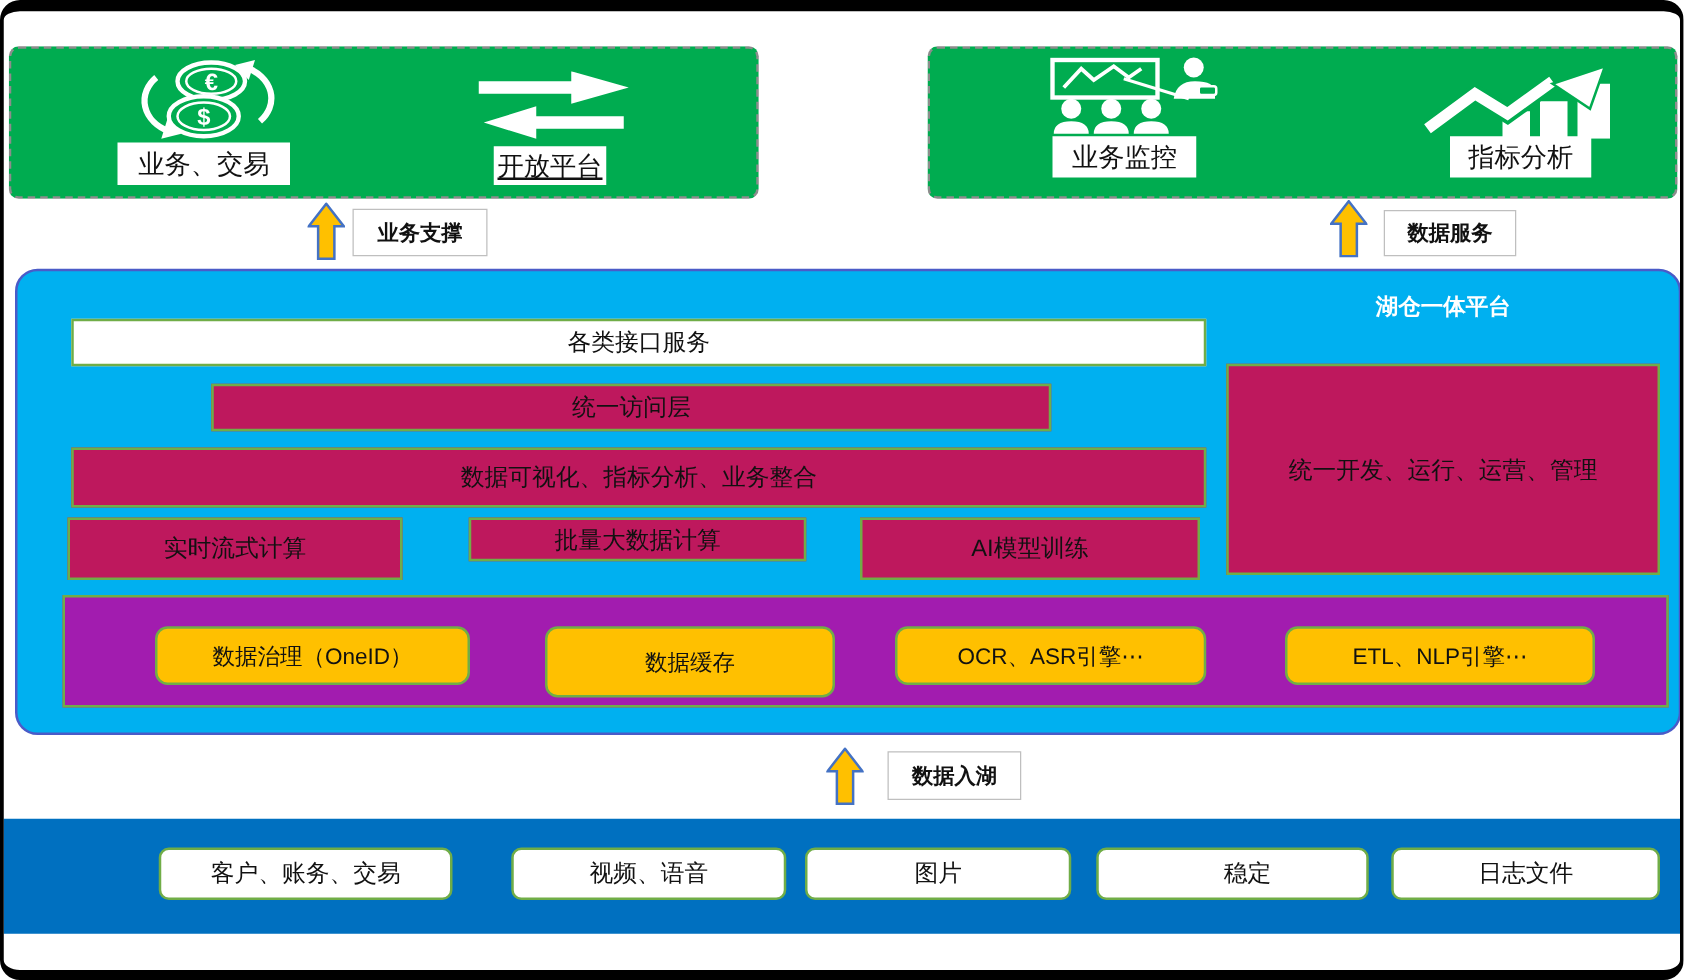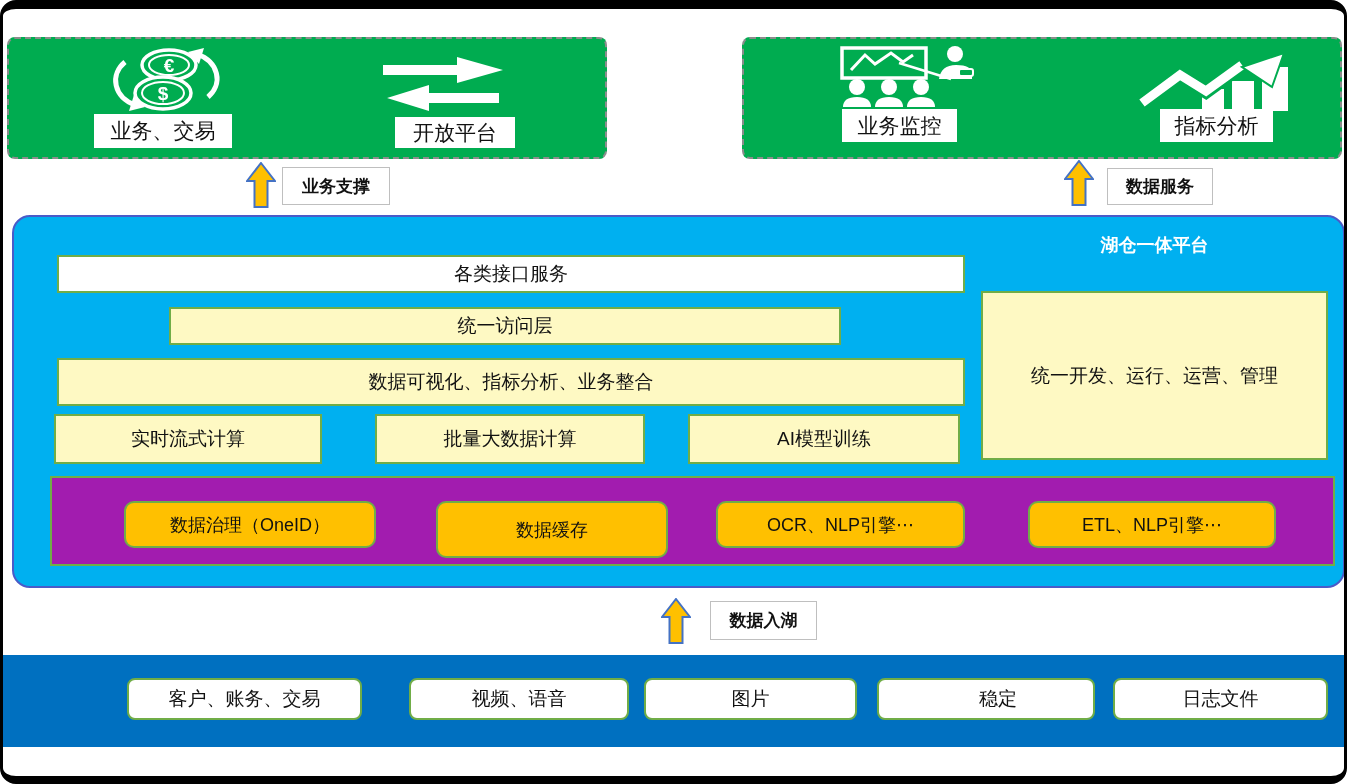--- a/index.html
+++ b/index.html
@@ -10,21 +10,21 @@
          border-radius:16px;pointer-events:none;z-index:60;}
   .gbox{background:#00AC50;border:2px dashed #8C8C8C;border-radius:8px;}
   .glabel{background:#fff;color:#111;display:flex;align-items:center;justify-content:center;font-size:21px;}
   .alabel{background:#fff;border:1px solid #BFBFBF;display:flex;align-items:center;justify-content:center;
           font-weight:bold;font-size:17px;color:#111;}
   .platform{background:#00B0F0;border:2px solid #4A5BC8;border-radius:18px;}
   .ptitle{color:#fff;font-weight:bold;font-size:18px;text-align:center;}
   .bar{border:2px solid #70AD47;display:flex;align-items:center;justify-content:center;
        font-size:19px;color:#111;box-sizing:border-box;}
   .bar.whitebg{background:#fff;}
-  .bar.yellowbg{background:#fef9c3;}
+  .bar.yellowbg{background:#be185d;}
   .enginebox{background:#a21caf;border:2px solid #70AD47;box-sizing:border-box;}
   .engine{background:#FFC000;border:2px solid #70AD47;border-radius:10px;display:flex;align-items:center;
           justify-content:center;font-size:18px;color:#111;box-sizing:border-box;}
   .sourceband{background:#0070C0;}
   .src{background:#fff;border:2px solid #70AD47;border-radius:8px;display:flex;align-items:center;
        justify-content:center;font-size:19px;color:#111;box-sizing:border-box;}
 </style>
 </head>
 <body>
 
@@ -42,21 +42,21 @@
       <ellipse cx="62" cy="48" rx="28" ry="16" fill="#00AC50" stroke="#fff" stroke-width="3.5"></ellipse>
       <ellipse cx="62" cy="48" rx="21" ry="11" fill="none" stroke="#fff" stroke-width="2"></ellipse>
       <text x="62" y="55" text-anchor="middle" font-size="19" font-weight="bold" fill="#fff">$</text>
     </svg>
     <div class="abs glabel" style="left:85px;top:75px;width:138px;height:34px;">业务、交易</div>
 
     <svg class="abs" style="left:372px;top:18px;" width="124" height="56" viewBox="0 0 124 56">
       <polygon points="2,8 76,8 76,0 122,13 76,26 76,18 2,18" fill="#fff"></polygon>
       <polygon points="118,36 48,36 48,28 6,41 48,54 48,46 118,46" fill="#fff"></polygon>
     </svg>
-    <div class="abs glabel" style="left:386px;top:78px;width:120px;height:31px;">开放平台</div>
+    <div class="abs glabel" style="left:386px;top:78px;width:90px;height:31px;text-decoration:underline;">开放平台</div>
   </div>
 
   <div class="abs gbox" style="left:742px;top:37px;width:596px;height:118px;">
     <svg class="abs" style="left:95px;top:6px;" width="150" height="64" viewBox="0 0 150 64">
       <rect x="3" y="3" width="84" height="30" fill="none" stroke="#fff" stroke-width="3.5"></rect>
       <polyline points="12,25 26,10 36,19 52,8 64,17 74,10" fill="none" stroke="#fff" stroke-width="3"></polyline>
       <line x1="60" y1="18" x2="112" y2="34" stroke="#fff" stroke-width="2.5"></line>
       <circle cx="116" cy="9" r="8" fill="#fff"></circle>
       <path d="M100,34 q2,-14 17,-14 q16,0 16,9 v5 z" fill="#fff"></path>
       <rect x="120" y="24" width="14" height="7" rx="2" fill="#00AC50" stroke="#fff" stroke-width="2"></rect>
@@ -95,29 +95,29 @@
   <div class="abs platform" style="left:12px;top:215px;width:1329px;height:369px;">
     <div class="abs ptitle" style="left:967px;top:16px;width:347px;">湖仓一体平台</div>
 
     <div class="abs bar whitebg" style="left:43px;top:38px;width:908px;height:38px;">各类接口服务</div>
 
     <div class="abs bar yellowbg" style="left:155px;top:90px;width:672px;height:38px;">统一访问层</div>
 
     <div class="abs bar yellowbg" style="left:43px;top:141px;width:908px;height:48px;">数据可视化、指标分析、业务整合</div>
 
     <div class="abs bar yellowbg" style="left:40px;top:197px;width:268px;height:50px;">实时流式计算</div>
-    <div class="abs bar yellowbg" style="left:361px;top:197px;width:270px;height:50px;">批量大数据计算</div>
+    <div class="abs bar yellowbg" style="left:361px;top:197px;width:270px;height:35px;">批量大数据计算</div>
     <div class="abs bar yellowbg" style="left:674px;top:197px;width:272px;height:50px;">AI模型训练</div>
 
     <div class="abs bar yellowbg" style="left:967px;top:74px;width:347px;height:169px;">统一开发、运行、运营、管理</div>
 
     <div class="abs enginebox" style="left:36px;top:259px;width:1285px;height:90px;">
       <div class="abs engine" style="left:72px;top:23px;width:252px;height:47px;">数据治理（OneID）</div>
       <div class="abs engine" style="left:384px;top:23px;width:232px;height:57px;">数据缓存</div>
-      <div class="abs engine" style="left:664px;top:23px;width:249px;height:47px;">OCR、NLP引擎⋯</div>
+      <div class="abs engine" style="left:664px;top:23px;width:249px;height:47px;">OCR、ASR引擎⋯</div>
       <div class="abs engine" style="left:976px;top:23px;width:248px;height:47px;">ETL、NLP引擎⋯</div>
     </div>
   </div>
 
   <svg class="abs" style="left:661px;top:598px;" width="30" height="46" viewBox="0 0 30 46">
     <polygon points="15,1 29,19 21.5,19 21.5,45 8.5,45 8.5,19 1,19" fill="#FFC000" stroke="#4472C4" stroke-width="2"></polygon>
   </svg>
   <div class="abs alabel" style="left:710px;top:601px;width:105px;height:37px;">数据入湖</div>
 
   <div class="abs sourceband" style="left:3px;top:655px;width:1341px;height:92px;text-decoration:underline;">

